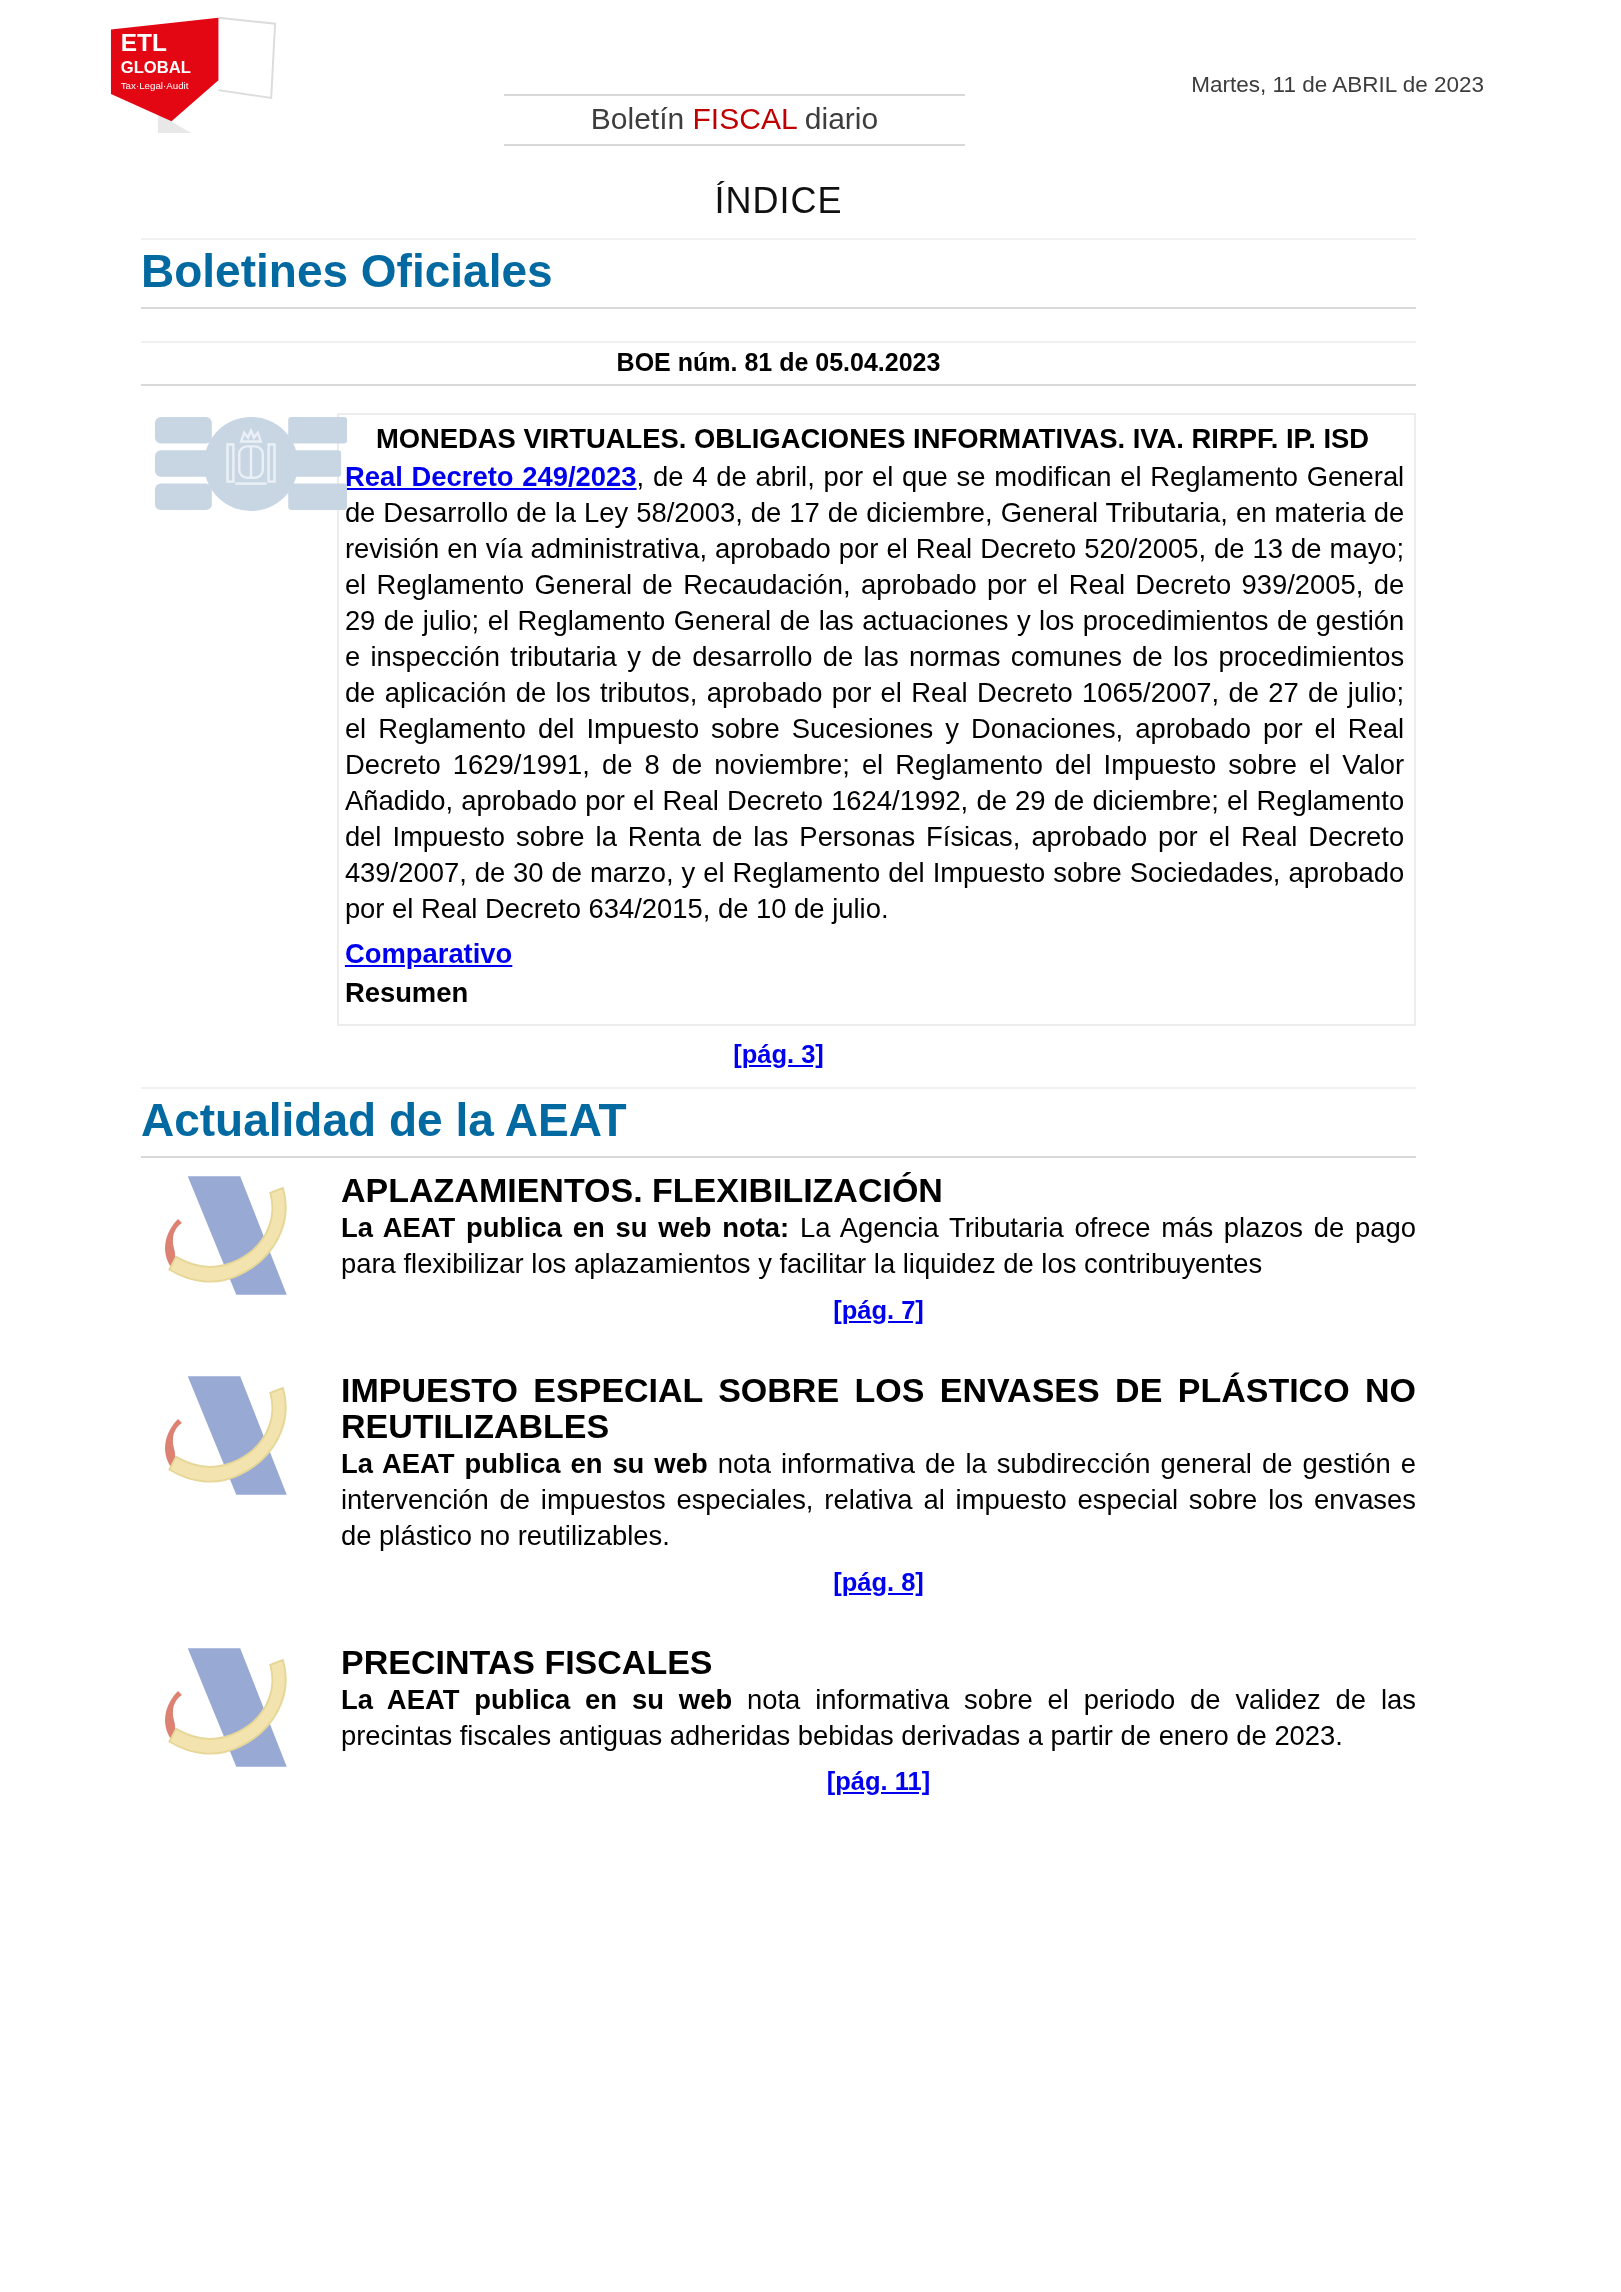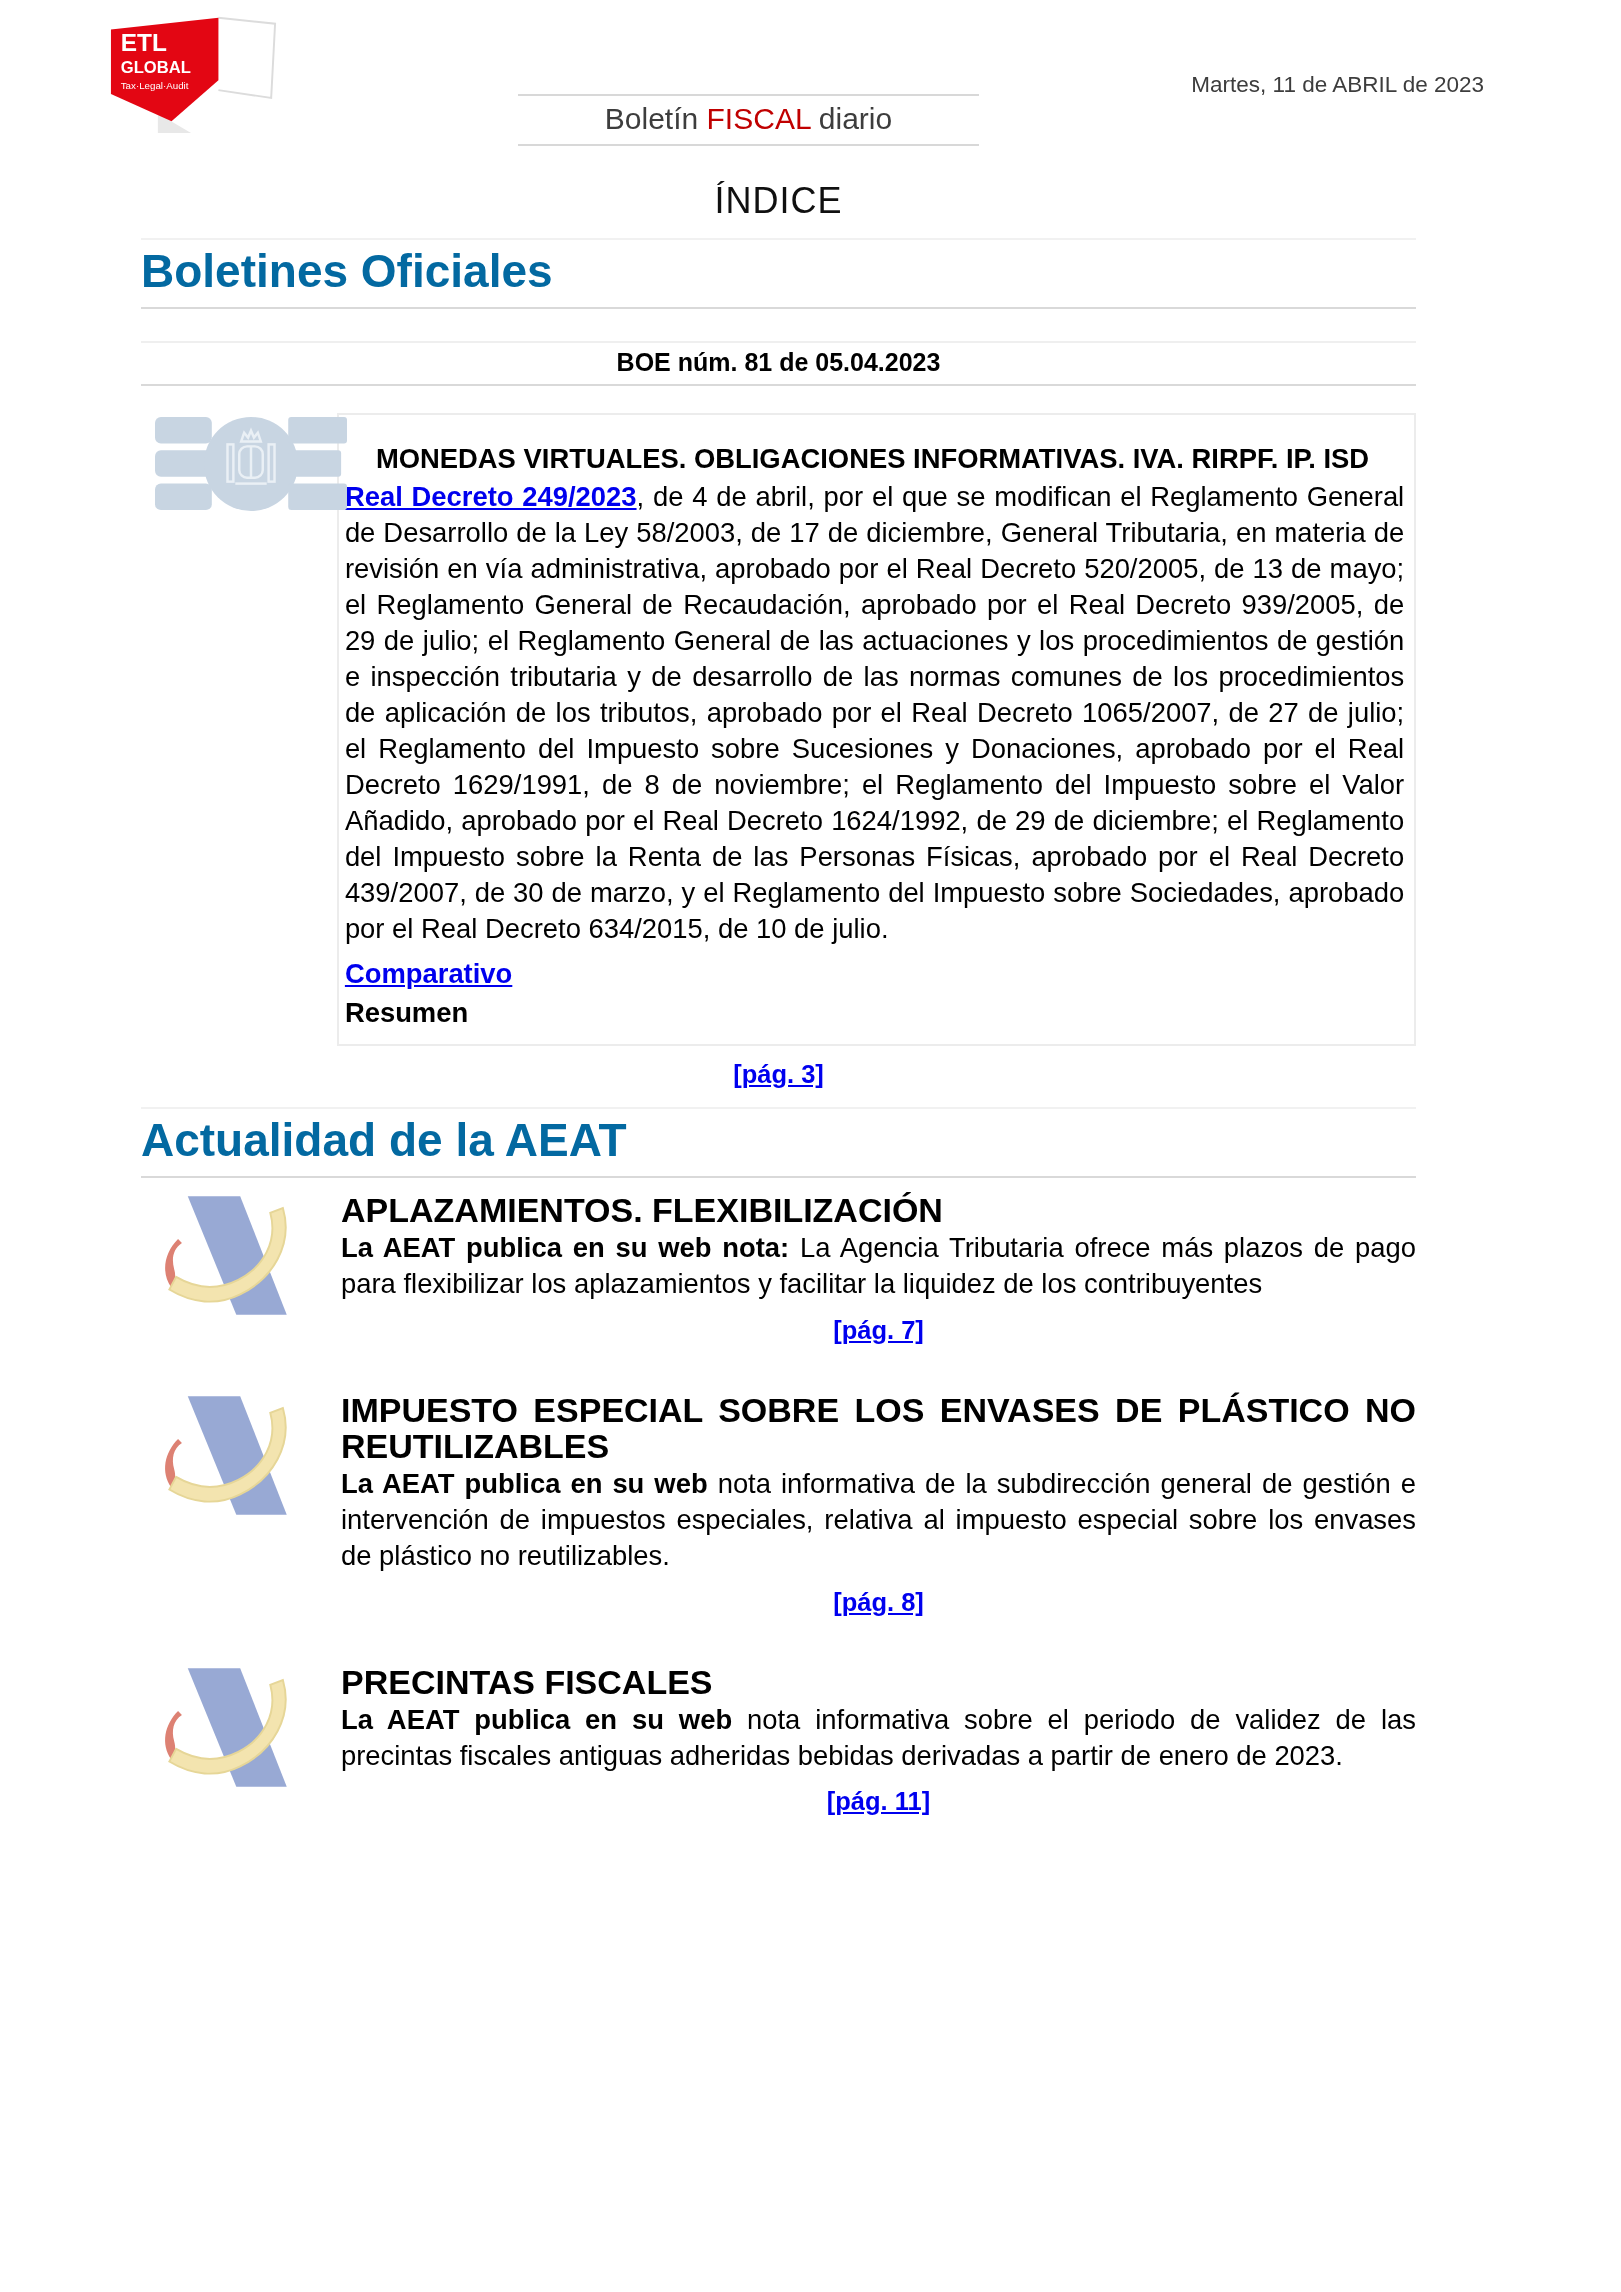--- a/index.html
+++ b/index.html
@@ -5,21 +5,21 @@
   html,body { margin:0; padding:0; background:#ffffff; }
   .page {
     position:relative; width:1621px; height:2107px; background:#fff;
     font-family:"Liberation Sans", sans-serif; color:#000; overflow:hidden;
   }
 
   
   .header { position:relative; height:180px; }
   .etl-logo { position:absolute; left:101px; top:9.8px; width:186px; height:127px; }
   .masthead {
-    position:absolute; left:518px; top:94px; width:461px;
+    position:absolute; left:504px; top:94px; width:461px;
     border-top:2.9px solid #d8d8d8; border-bottom:2.9px solid #d8d8d8;
     padding:5.9px 0 7.8px; text-align:center; font-size:30px; color:#3d3d3d;
   }
   .masthead .accent { color:#c00000; }
   .header-date { position:absolute; right:137px; top:72px; font-size:22.5px; color:#3d3d3d; }
 
   .indice { text-align:center; font-size:36px; color:#101010; margin:0 205px 0 141px; letter-spacing:1px; }
 
   
   .content { margin:0 205px 0 141px; }
@@ -30,21 +30,21 @@
   }
   .subsection-heading {
     margin:32px 0 0 0; text-align:center; font-size:25px; font-weight:bold; color:#000;
     border-top:2.9px solid #efefef; border-bottom:2.9px solid #d9d9d9; padding:4.9px 0 6.9px;
   }
 
   
   .article-row { position:relative; margin-top:26.5px; }
   .boe-logo { position:absolute; left:13.7px; top:2px; width:192px; height:98px; }
   .article-box { margin-left:196px; border:2px solid #ececec; padding:5.9px 9.8px 11.8px 5.9px; background:#fff; }
-  .article-title { font-weight:bold; font-size:27.4px; line-height:36px; text-align:justify; padding-left:31px;margin-top:20px; }
+  .article-title { font-weight:bold; font-size:27.4px; line-height:36px; text-align:justify; padding-left:31px; }
   .article-body { margin:2px 0 0 0; font-size:27.4px; line-height:36px; text-align:justify; }
   a.doc-link { color:#0000ee; text-decoration:underline; font-weight:bold; cursor:pointer; }
   .comparativo-row { margin-top:7.8px; font-size:27.4px; line-height:39px; }
   .resumen { font-weight:bold; font-size:27.4px; line-height:39px; }
 
   .page-link-row { text-align:center; margin-top:11.8px; font-size:25.5px; line-height:33px; }
 
   
   .aeat-item { position:relative; margin-top:45px; }
   .aeat-item.first { margin-top:13.7px; }

